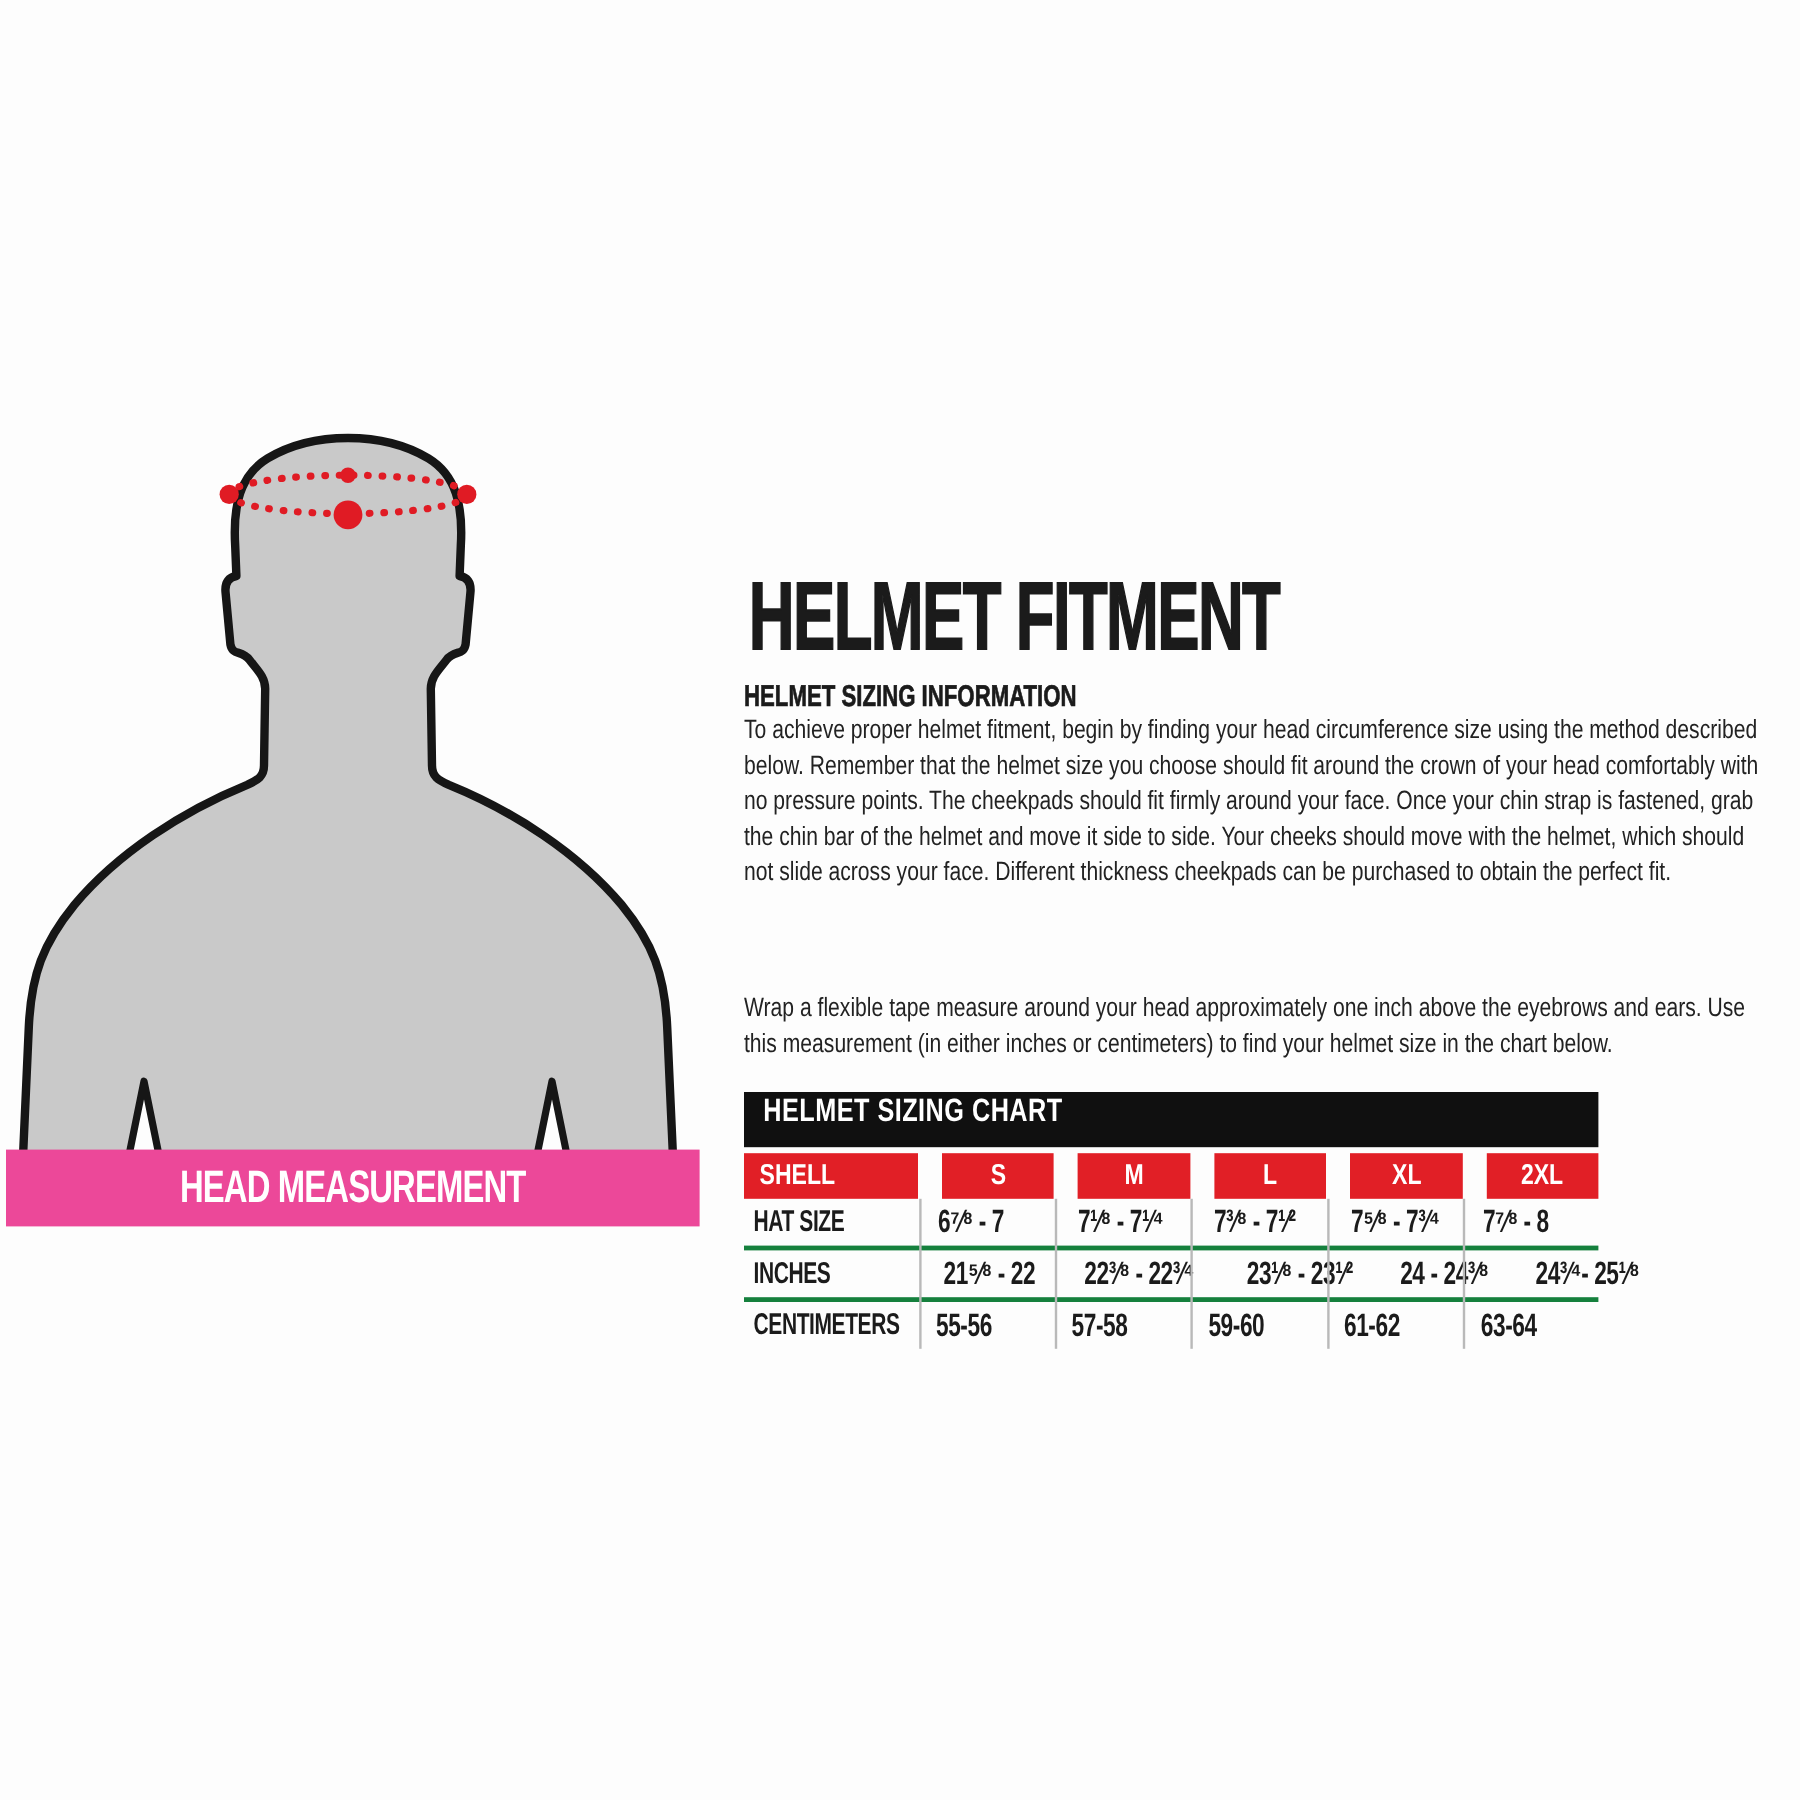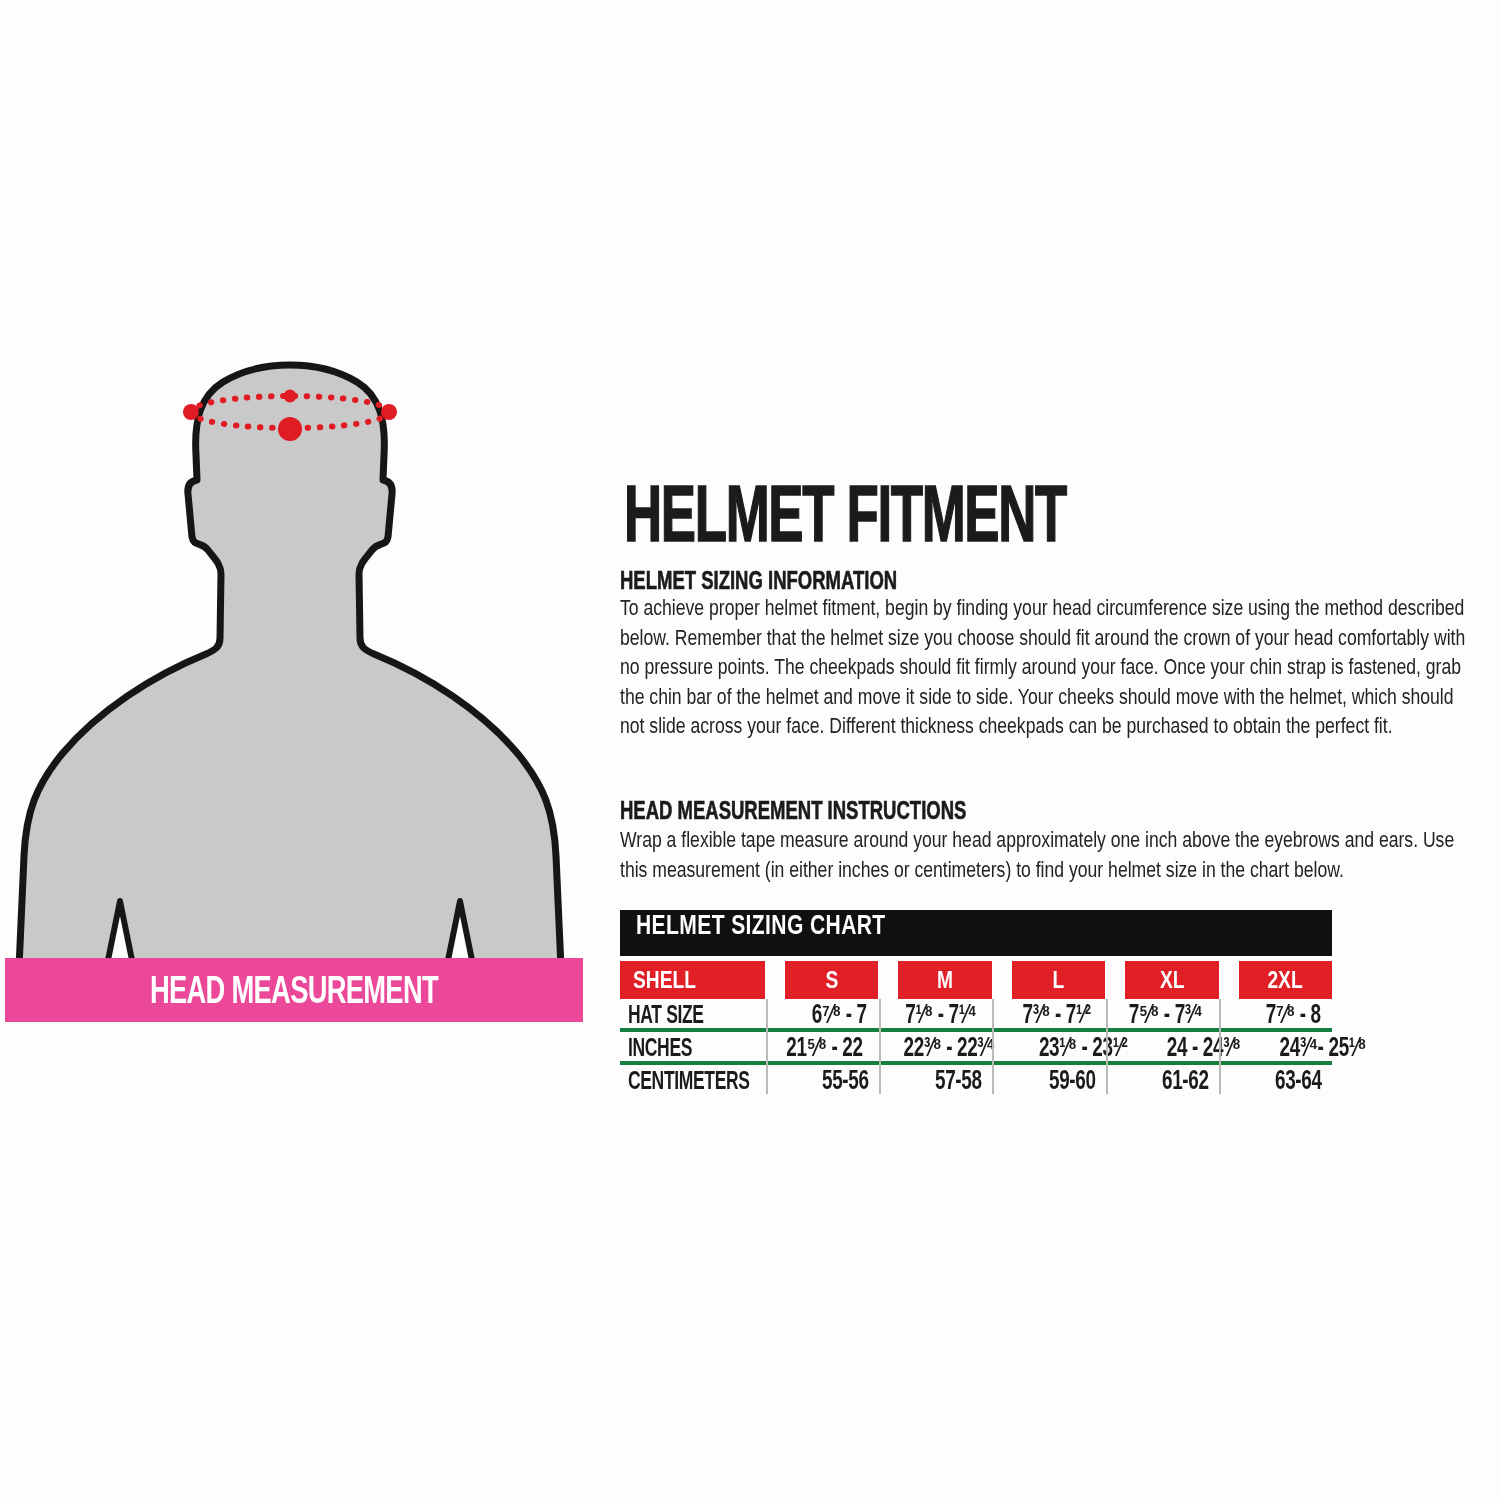--- a/index.html
+++ b/index.html
@@ -55,23 +55,23 @@
   .hcell{
     background:#e11f26;color:#fff;height:38px;display:flex;align-items:center;justify-content:center;
   }
   .hcell span{
     font-size:24px;font-weight:700;display:inline-block;transform:scaleX(.8);
     transform-origin:center;white-space:nowrap;
   }
   .hcell.hlabel{justify-content:flex-start;}
   .hcell.hlabel span{margin-left:13px;transform-origin:left center;}
   .chart-data{position:relative;}
-  .drow{display:grid;grid-template-columns:145px repeat(5,1fr);column-gap:5px;height:29px;}
+  .drow{display:grid;grid-template-columns:145px repeat(5,1fr);column-gap:5px;height:39px;}
   .drow.bordered{border-top:4px solid #15803d;}
-  .dcell{display:flex;align-items:center;justify-content:flex-end;}
+  .dcell{display:flex;align-items:center;justify-content:flex-start;}
   .dcell span{
     font-size:27px;font-weight:700;display:inline-block;transform:scaleX(.7);
     transform-origin:center;white-space:nowrap;letter-spacing:-0.5px;
   }
   .dcell.dlabel{justify-content:flex-start;}
   .dcell.dlabel span{margin-left:8px;font-size:25px;transform-origin:left center;}
   .vline{position:absolute;top:0;bottom:0;width:2px;background:#b9b9b9;}
 </style>
 </head>
 <body>
@@ -118,23 +118,20 @@
 
   <h1 class="title">
     <span>HELMET FITMENT</span>
   </h1>
 
   <h2 class="h2 h2a">
     <span>HELMET SIZING INFORMATION</span>
   </h2>
   <p class="para p1">To achieve proper helmet fitment, begin by finding your head circumference size using the method described below. Remember that the helmet size you choose should fit around the crown of your head comfortably with no pressure points. The cheekpads should fit firmly around your face. Once your chin strap is fastened, grab the chin bar of the helmet and move it side to side. Your cheeks should move with the helmet, which should not slide across your face. Different thickness cheekpads can be purchased to obtain the perfect fit.</p>
 
-  <h2 class="h2 h2b">
-    <span>HEAD MEASUREMENT INSTRUCTIONS</span>
-  </h2>
   <p class="para p2">Wrap a flexible tape measure around your head approximately one inch above the eyebrows and ears. Use this measurement (in either inches or centimeters) to find your helmet size in the chart below.</p>
 
   <div class="chart">
     <div class="chart-banner">
       <span>HELMET SIZING CHART</span>
     </div>
 
     <div class="chart-grid chart-header">
       <div class="hcell hlabel">
         <span>SHELL</span>

